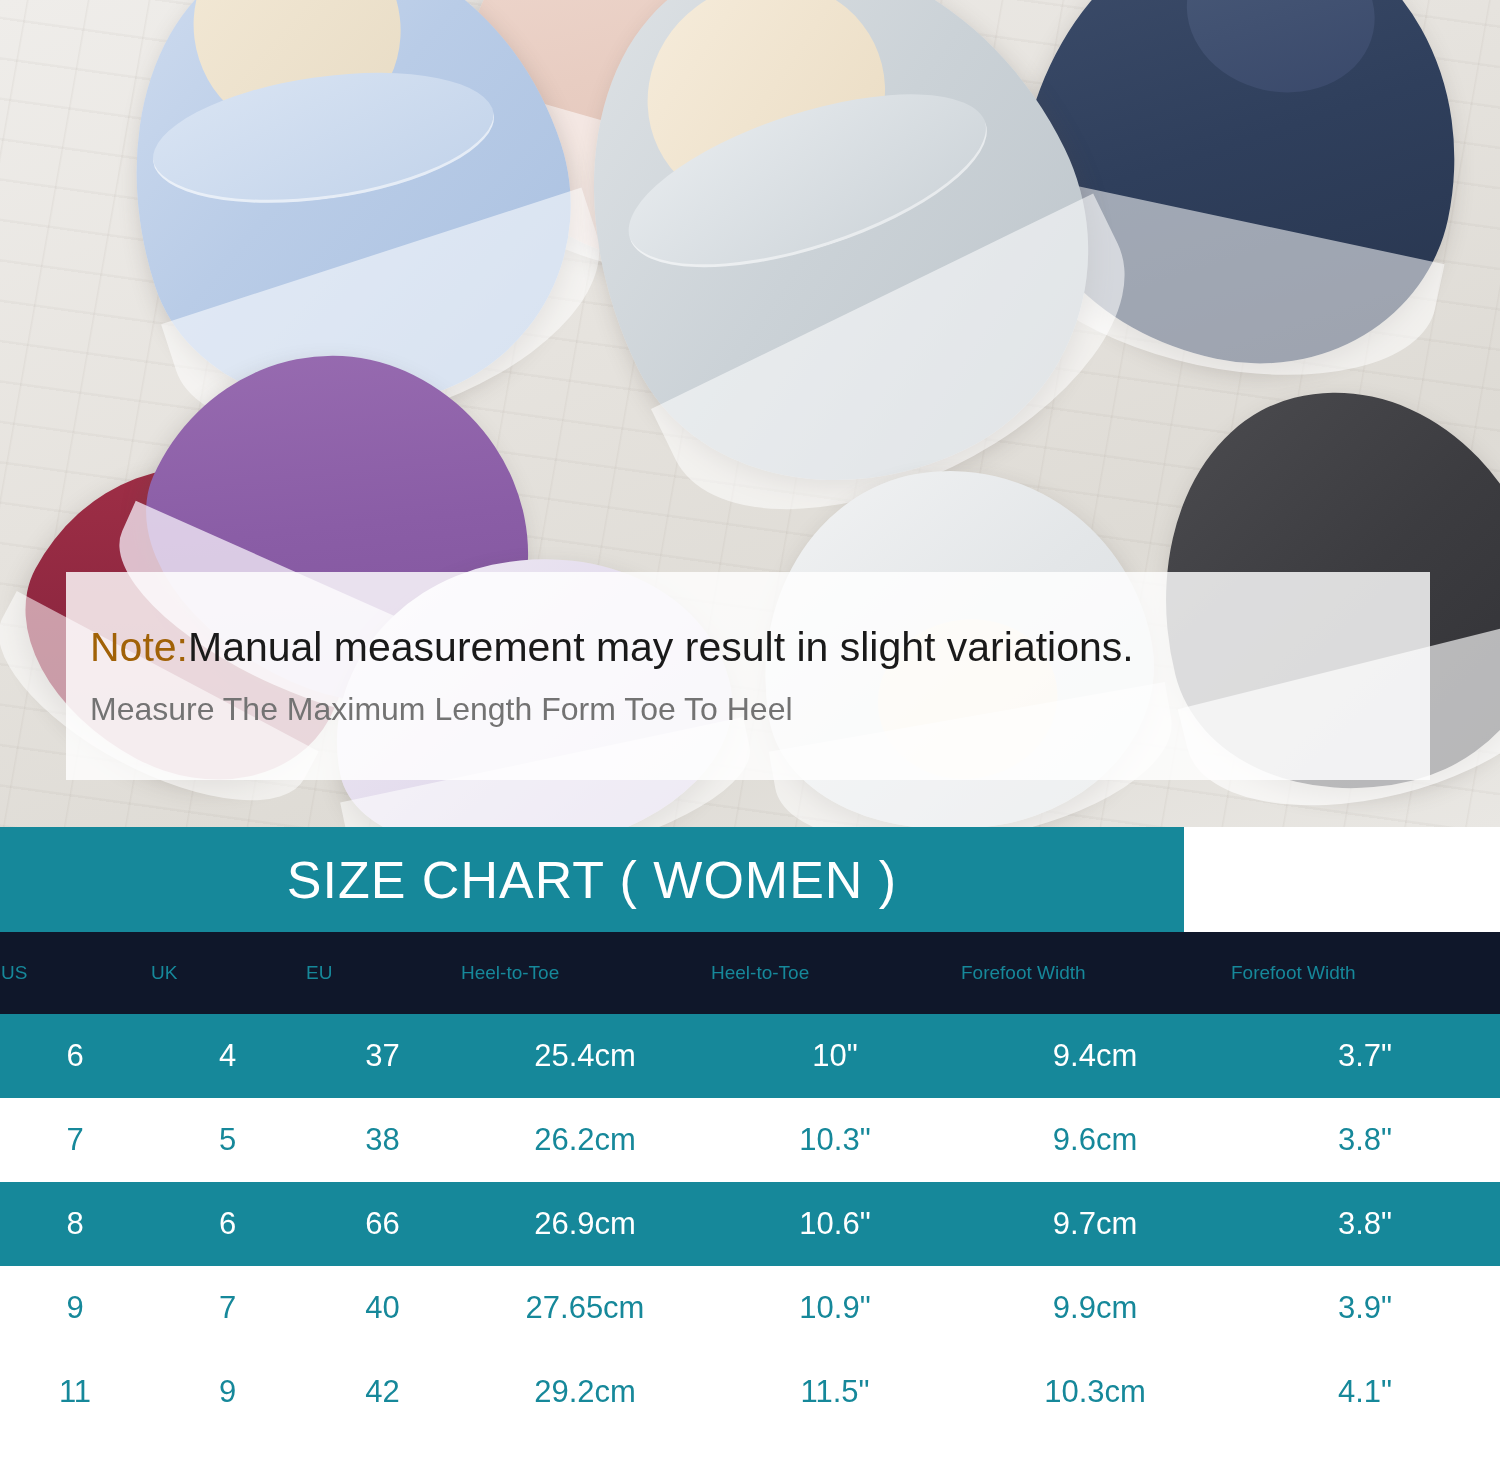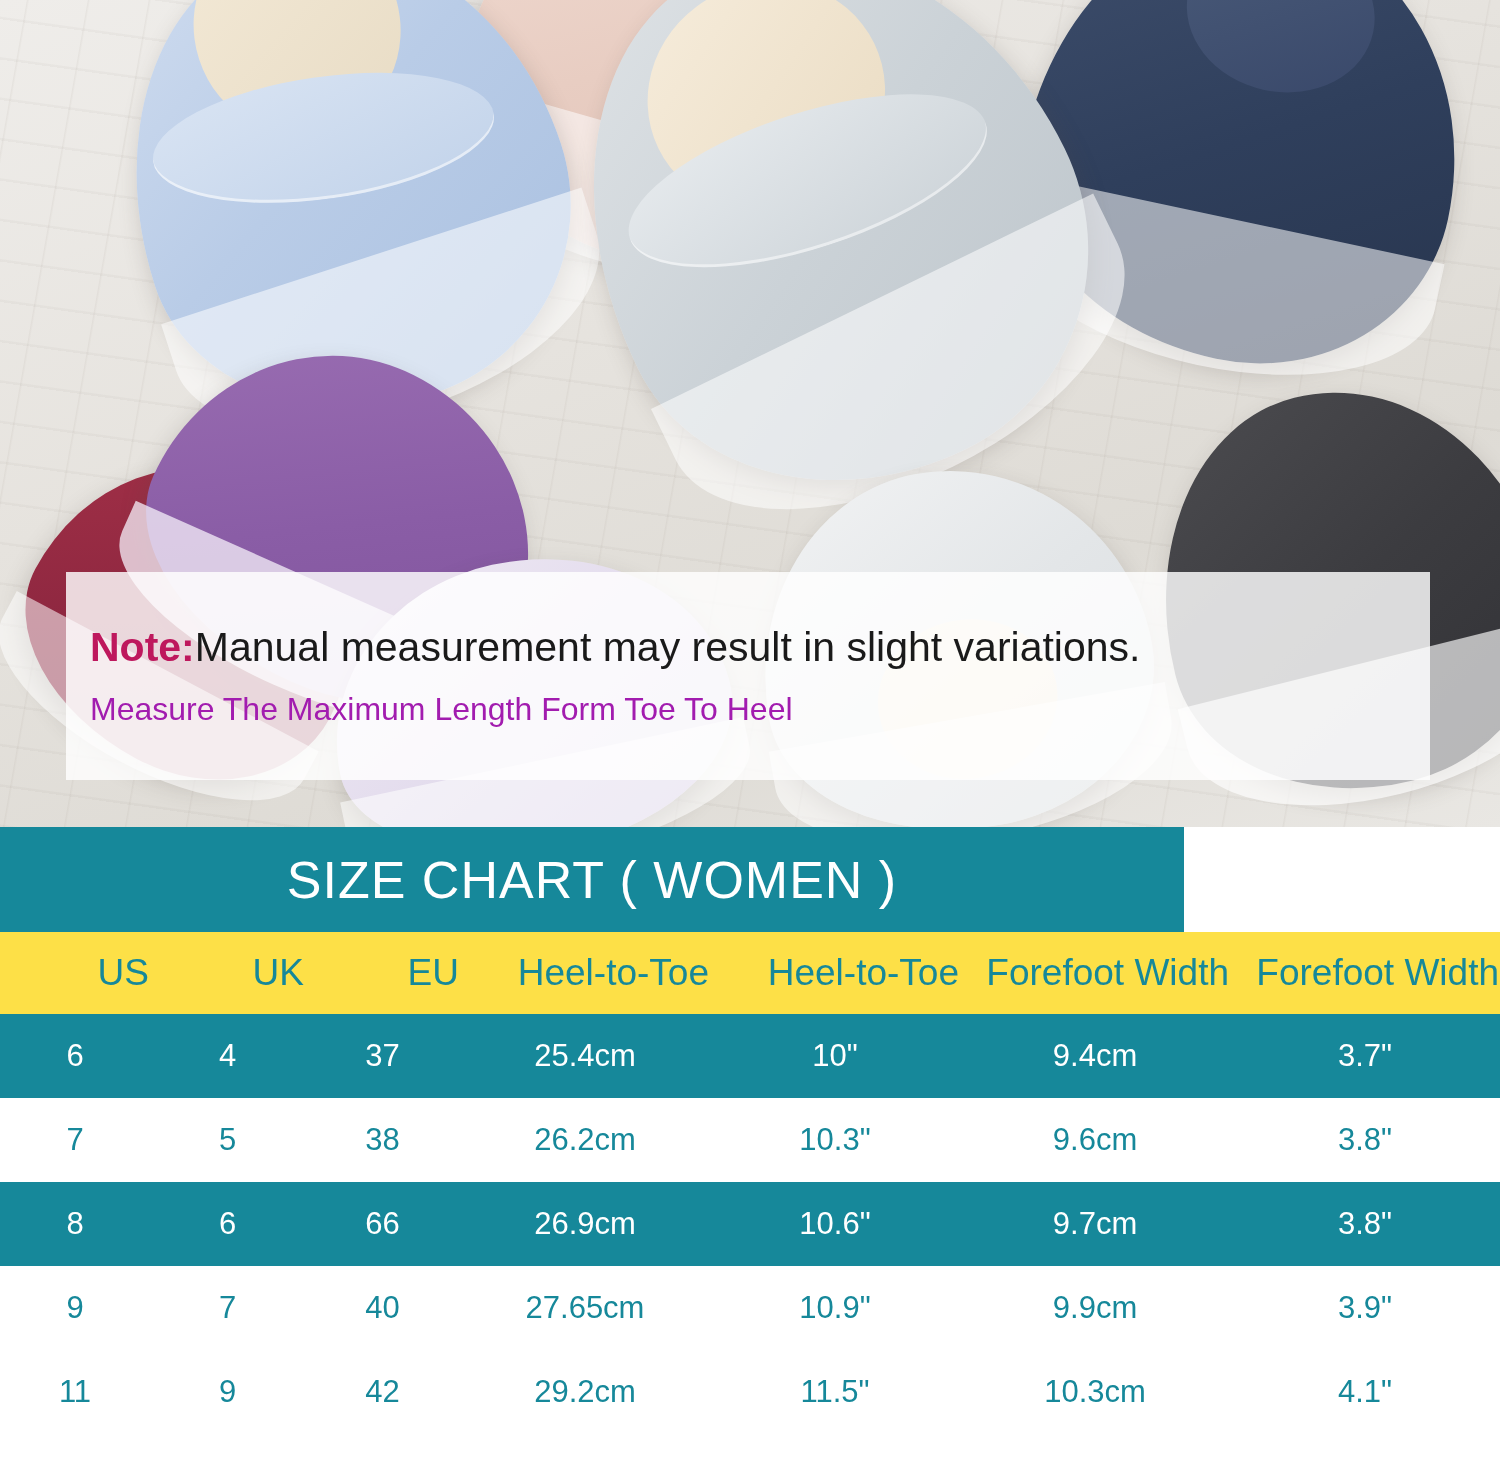--- a/index.html
+++ b/index.html
@@ -195,26 +195,26 @@
     flex: 1 1 auto;
     padding-left: 16px;
   }
   .note-line1 {
     font-size: 41px;
     color: #1a1a1a;
     line-height: 1.15;
     white-space: nowrap;
   }
   .note-line1 .note-word {
-    color: #be185d;
-    font-weight: bold;
+    color: #a16207;
+    font-weight: normal;
   }
   .note-line2 {
     font-size: 32px;
-    color: #a21caf;
+    color: #737373;
     margin-top: 20px;
     white-space: nowrap;
   }
 
   
   .title-bar {
     width: 1184px;
     height: 105px;
     background: #16889a;
     display: flex;
@@ -237,26 +237,26 @@
   }
   table.size-table col.c1 { width: 150px; }
   table.size-table col.c2 { width: 155px; }
   table.size-table col.c3 { width: 155px; }
   table.size-table col.c4 { width: 250px; }
   table.size-table col.c5 { width: 250px; }
   table.size-table col.c6 { width: 270px; }
   table.size-table col.c7 { width: 270px; }
 
   table.size-table th {
-    font-size: 37px;
+    font-size: 19px;
     font-weight: normal;
     color: #16889a;
-    background: #fde047;
+    background: #0f172a;
     height: 80px;
-    text-align: right;
+    text-align: left;
     vertical-align: middle;
   }
   table.size-table td {
     font-size: 31px;
     text-align: center;
     vertical-align: middle;
     height: 82px;
   }
   tr.band-on td {
     background: #16889a;

